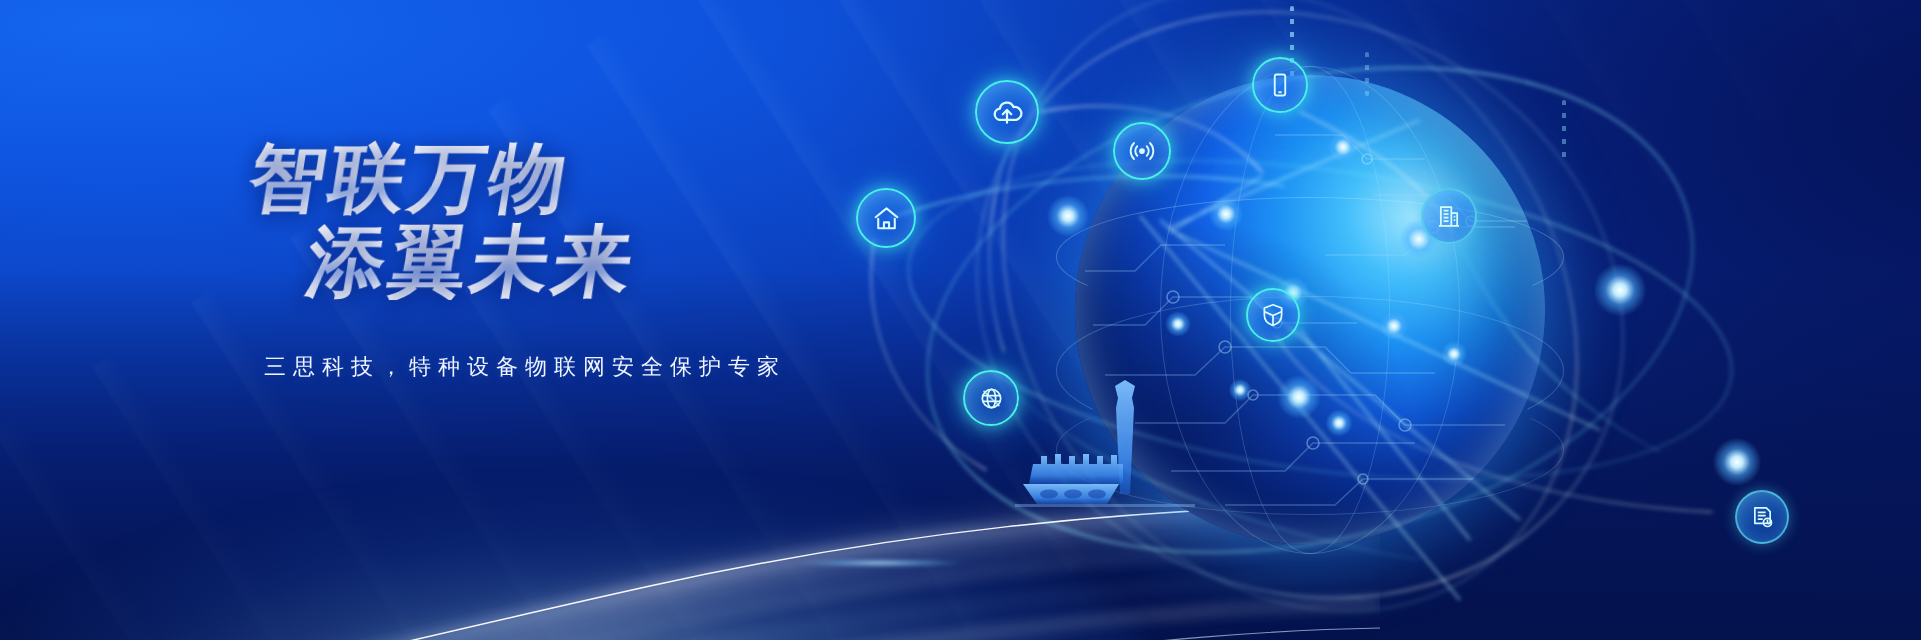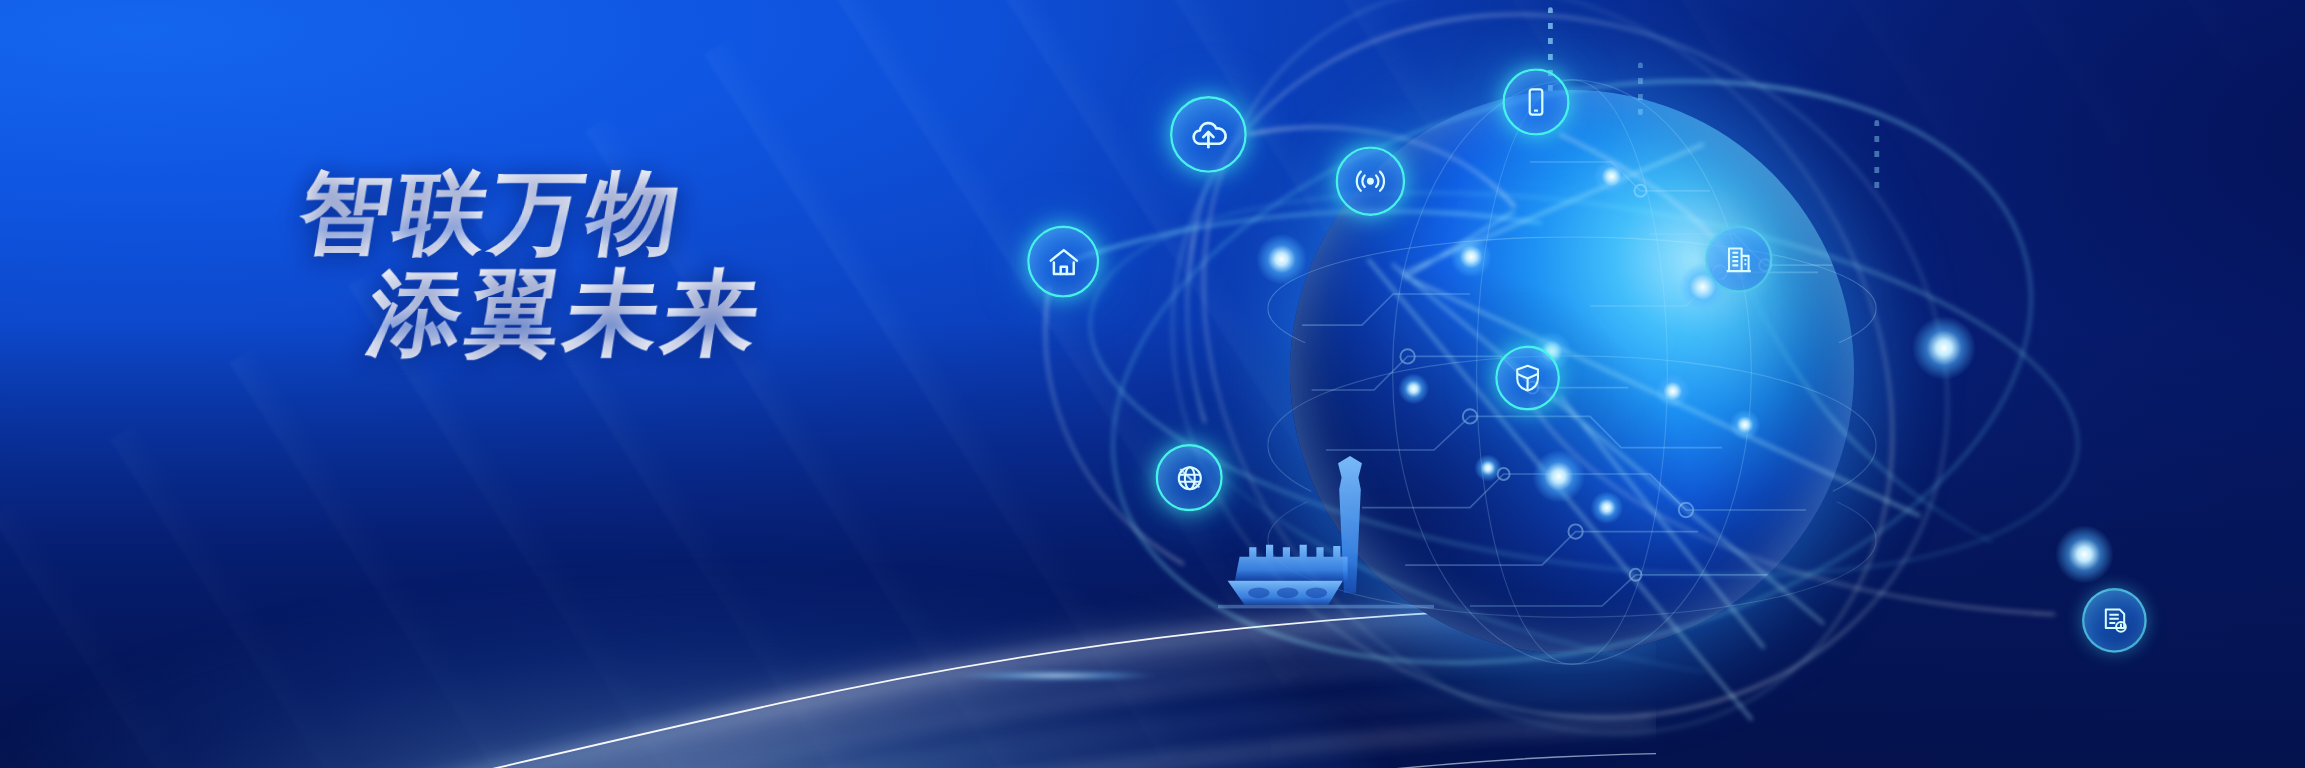--- a/index.html
+++ b/index.html
@@ -388,15 +388,16 @@
   </div>
 
   <div class="node" style="left:1585px;top:255px;width:70px;height:70px;"></div>
   <div class="node" style="left:1705px;top:430px;width:64px;height:64px;"></div>
   <div class="node" style="left:1270px;top:368px;width:58px;height:58px;"></div>
   <div class="node" style="left:1040px;top:188px;width:56px;height:56px;"></div>
 
   <div class="copy">
     <div class="headline h1">智联万物</div>
     <div class="headline h2">添翼未来</div>
+    <div class="subtitle">三思科技，特种设备物联网安全保护专家</div>
   </div>
 
 </div>
 
 </body></html>

